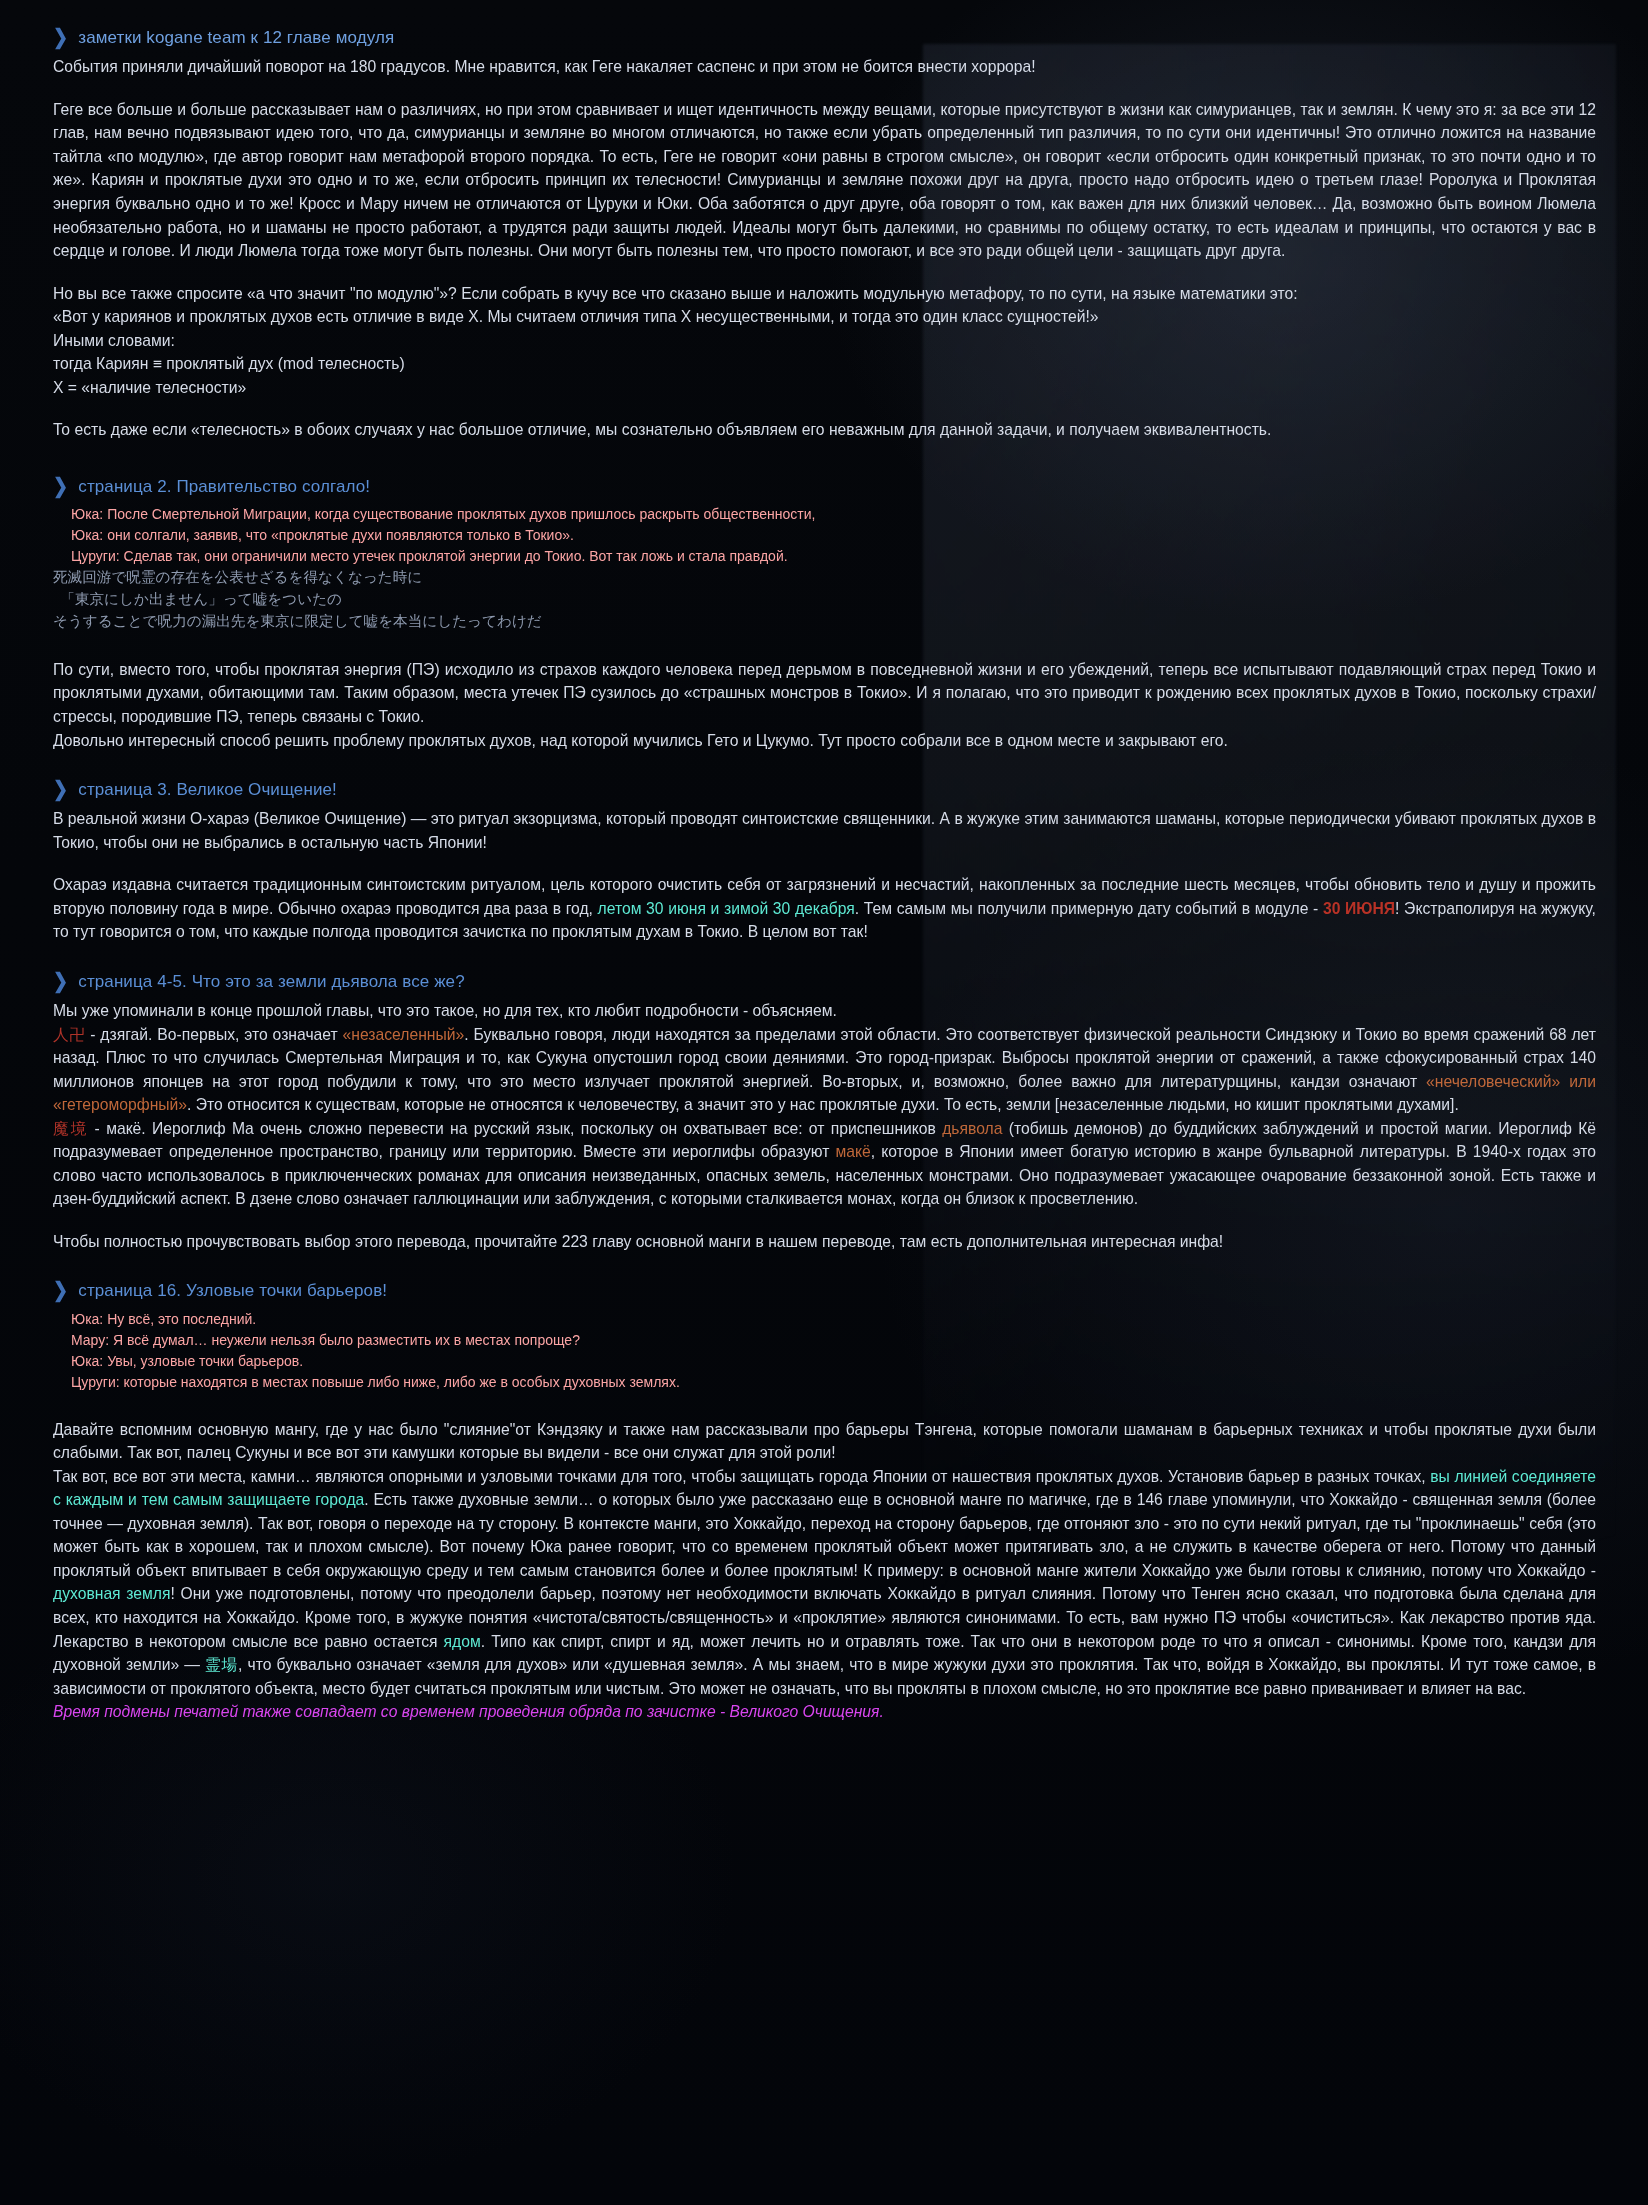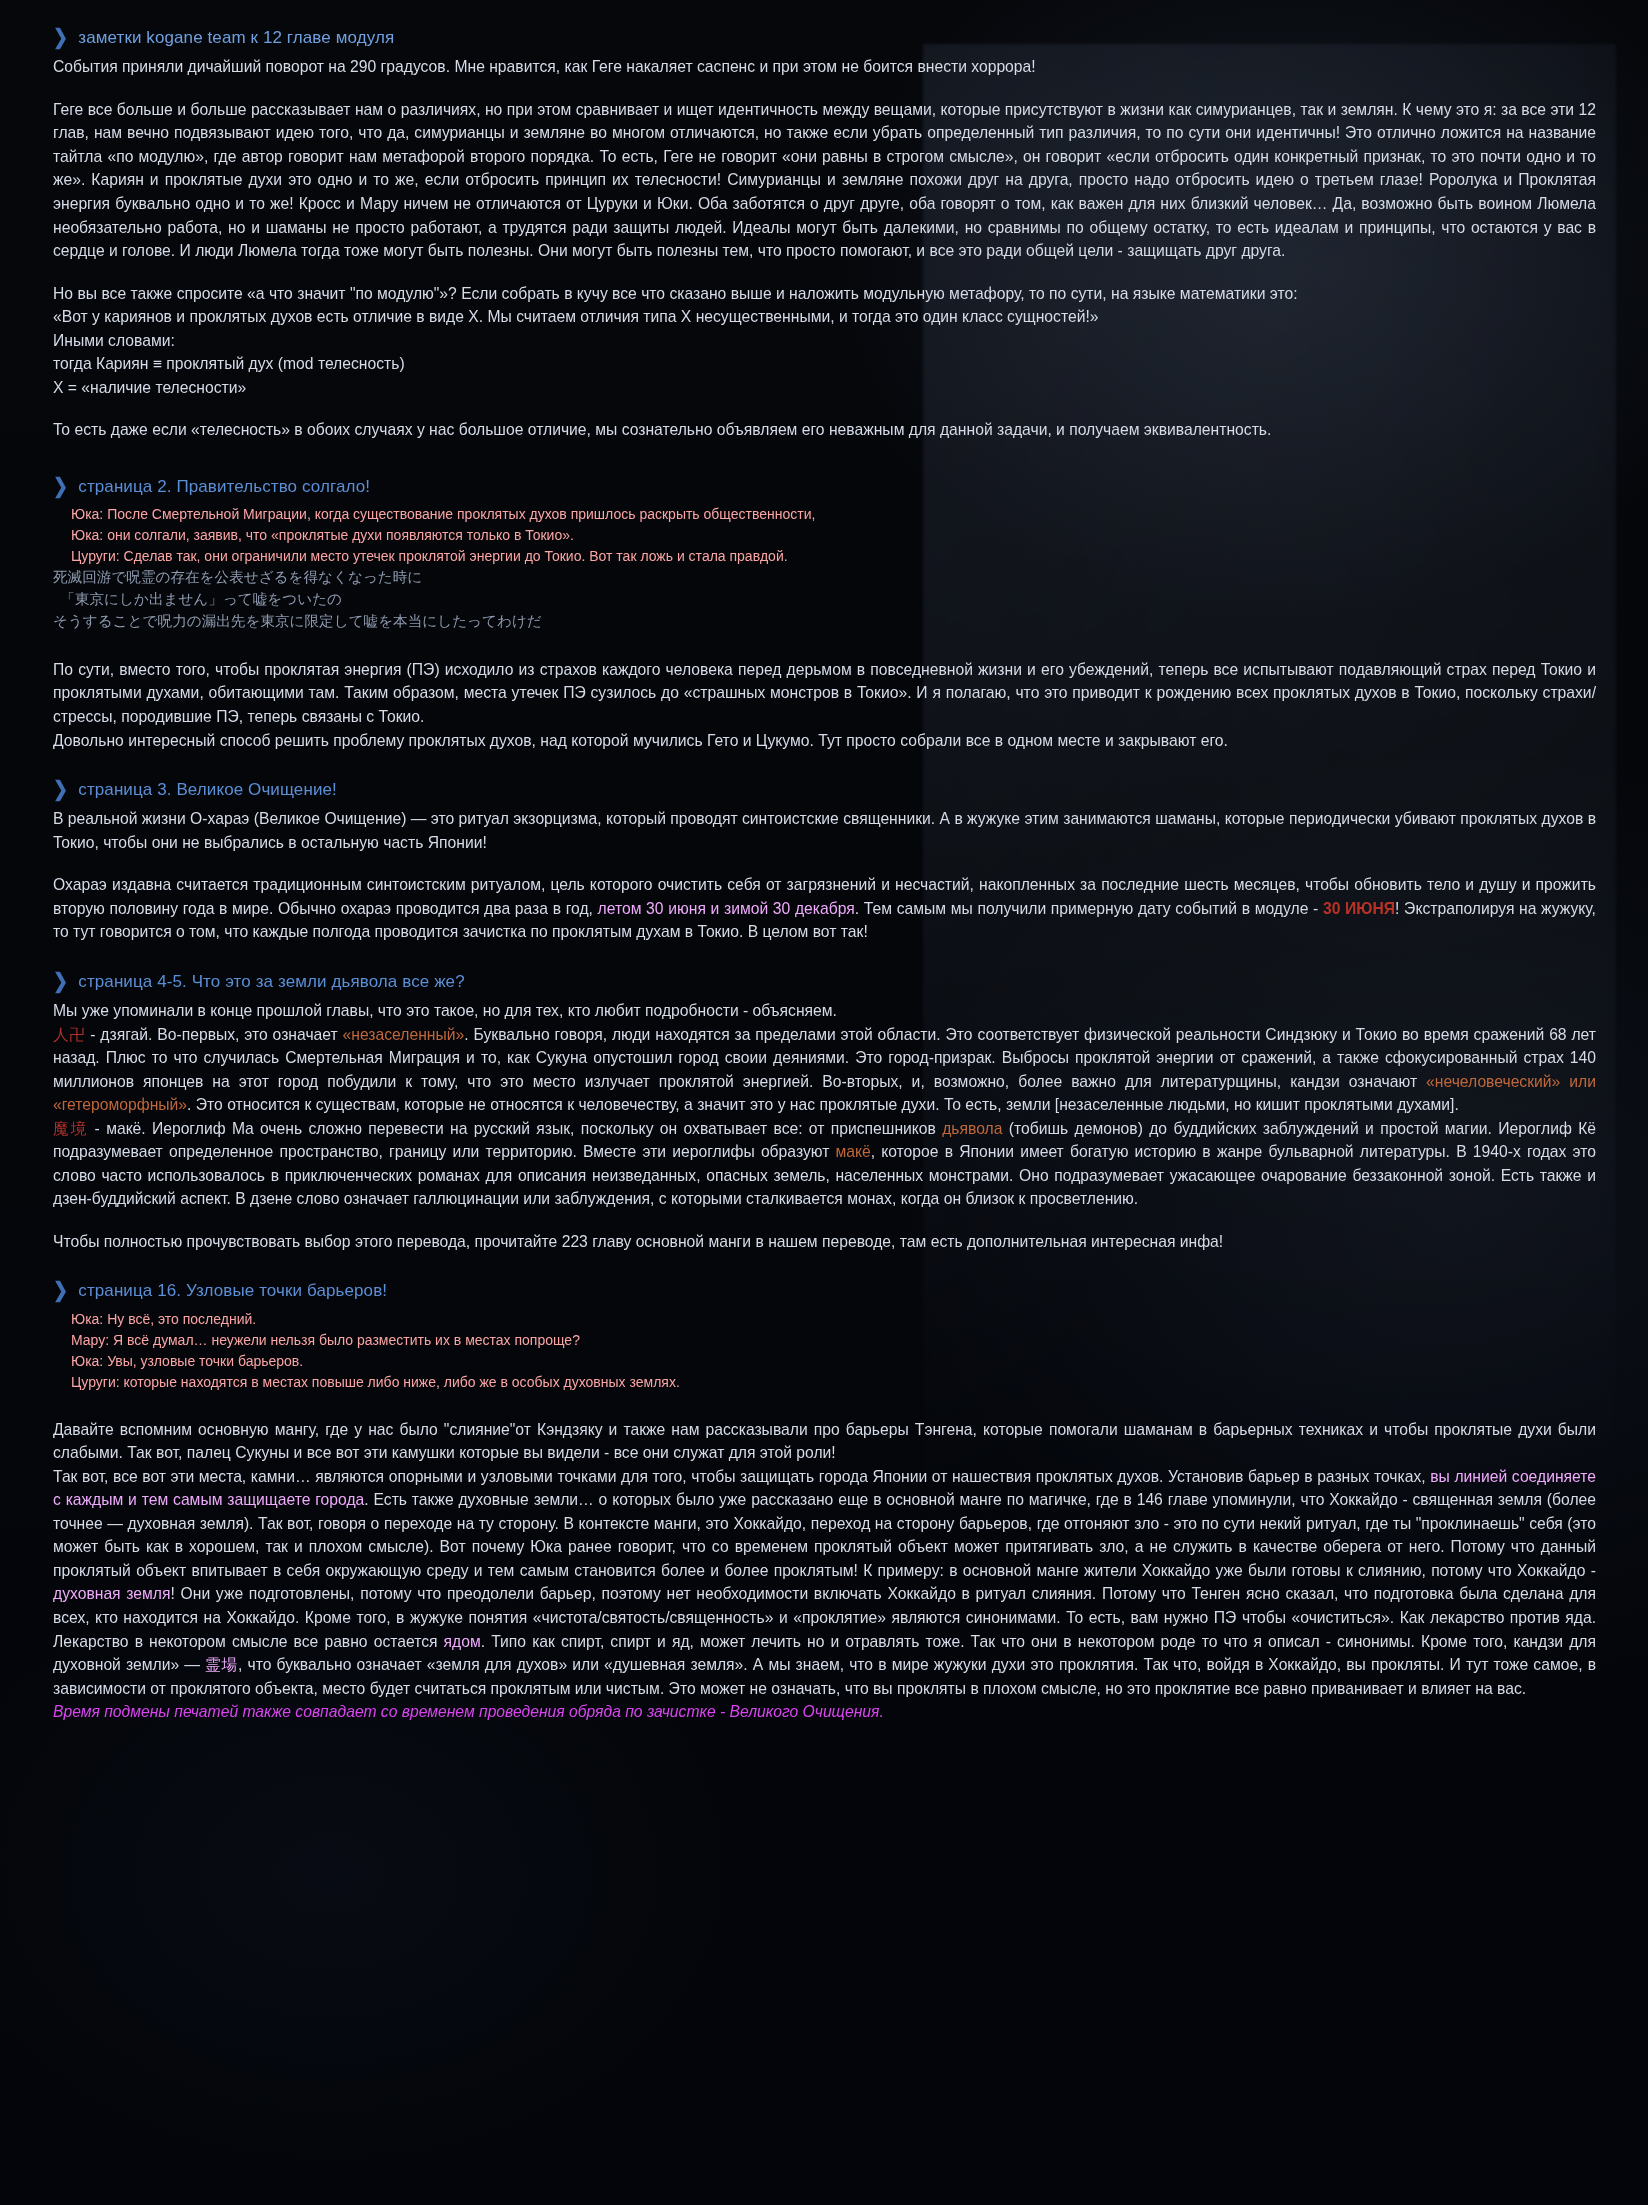--- a/index.html
+++ b/index.html
@@ -71,21 +71,21 @@
     line-height: 1.5;
     margin: 0;
     color: #d6dce8;
     text-align: justify;
   }
   .block { margin: 0 0 19px 0; }
   .tight .line { margin: 0; }
   .jp { color: #8f9bb0; font-size: 14.6px; }
   .small-ind { padding-left: 7.3px; }
 
-  .red { color: #f0abfc; }
+  .red { color: #5eead4; }
   .red-b { color: #b93226; font-weight: bold; }
   .orange { color: #c0683a; }
   .ital { font-style: italic; color: #d946ef; }
 
   .dialog .line { color: #fca5a5; font-size: 14px; margin-left: 18px; }
   .kanji { color: #b03329; }
 
   .spacer-lg { height: 25px; }
   .spacer-md { height: 16px; }
   .spacer-sm { height: 8.8px; }
@@ -98,21 +98,21 @@
 <div class="bg-art"></div>
 
 <div class="page">
 
   <div class="section-head top">
     <span class="chev">❯</span>
     <span class="title">заметки kogane team к 12 главе модуля</span>
   </div>
 
   <div class="block">
-    <p class="line">События приняли дичайший поворот на 290 градусов. Мне нравится, как Геге накаляет саспенс и при этом не боится внести хоррора!</p>
+    <p class="line">События приняли дичайший поворот на 180 градусов. Мне нравится, как Геге накаляет саспенс и при этом не боится внести хоррора!</p>
   </div>
 
   <div class="block">
     <p class="line">Геге все больше и больше рассказывает нам о различиях, но при этом сравнивает и ищет идентичность между вещами, которые присутствуют в жизни как симурианцев, так и землян. К чему это я: за все эти 12 глав, нам вечно подвязывают идею того, что да, симурианцы и земляне во многом отличаются, но также если убрать определенный тип различия, то по сути они идентичны! Это отлично ложится на название тайтла «по модулю», где автор говорит нам метафорой второго порядка. То есть, Геге не говорит «они равны в строгом смысле», он говорит «если отбросить один конкретный признак, то это почти одно и то же». Кариян и проклятые духи это одно и то же, если отбросить принцип их телесности! Симурианцы и земляне похожи друг на друга, просто надо отбросить идею о третьем глазе! Роролука и Проклятая энергия буквально одно и то же! Кросс и Мару ничем не отличаются от Цуруки и Юки. Оба заботятся о друг друге, оба говорят о том, как важен для них близкий человек… Да, возможно быть воином Люмела необязательно работа, но и шаманы не просто работают, а трудятся ради защиты людей. Идеалы могут быть далекими, но сравнимы по общему остатку, то есть идеалам и принципы, что остаются у вас в сердце и голове. И люди Люмела тогда тоже могут быть полезны. Они могут быть полезны тем, что просто помогают, и все это ради общей цели - защищать друг друга.</p>
   </div>
 
   <div class="block tight">
     <p class="line">Но вы все также спросите «а что значит "по модулю"»? Если собрать в кучу все что сказано выше и наложить модульную метафору, то по сути, на языке математики это:</p>
     <p class="line">«Вот у кариянов и проклятых духов есть отличие в виде X. Мы считаем отличия типа X несущественными, и тогда это один класс сущностей!»</p>
     <p class="line">Иными словами:</p>

